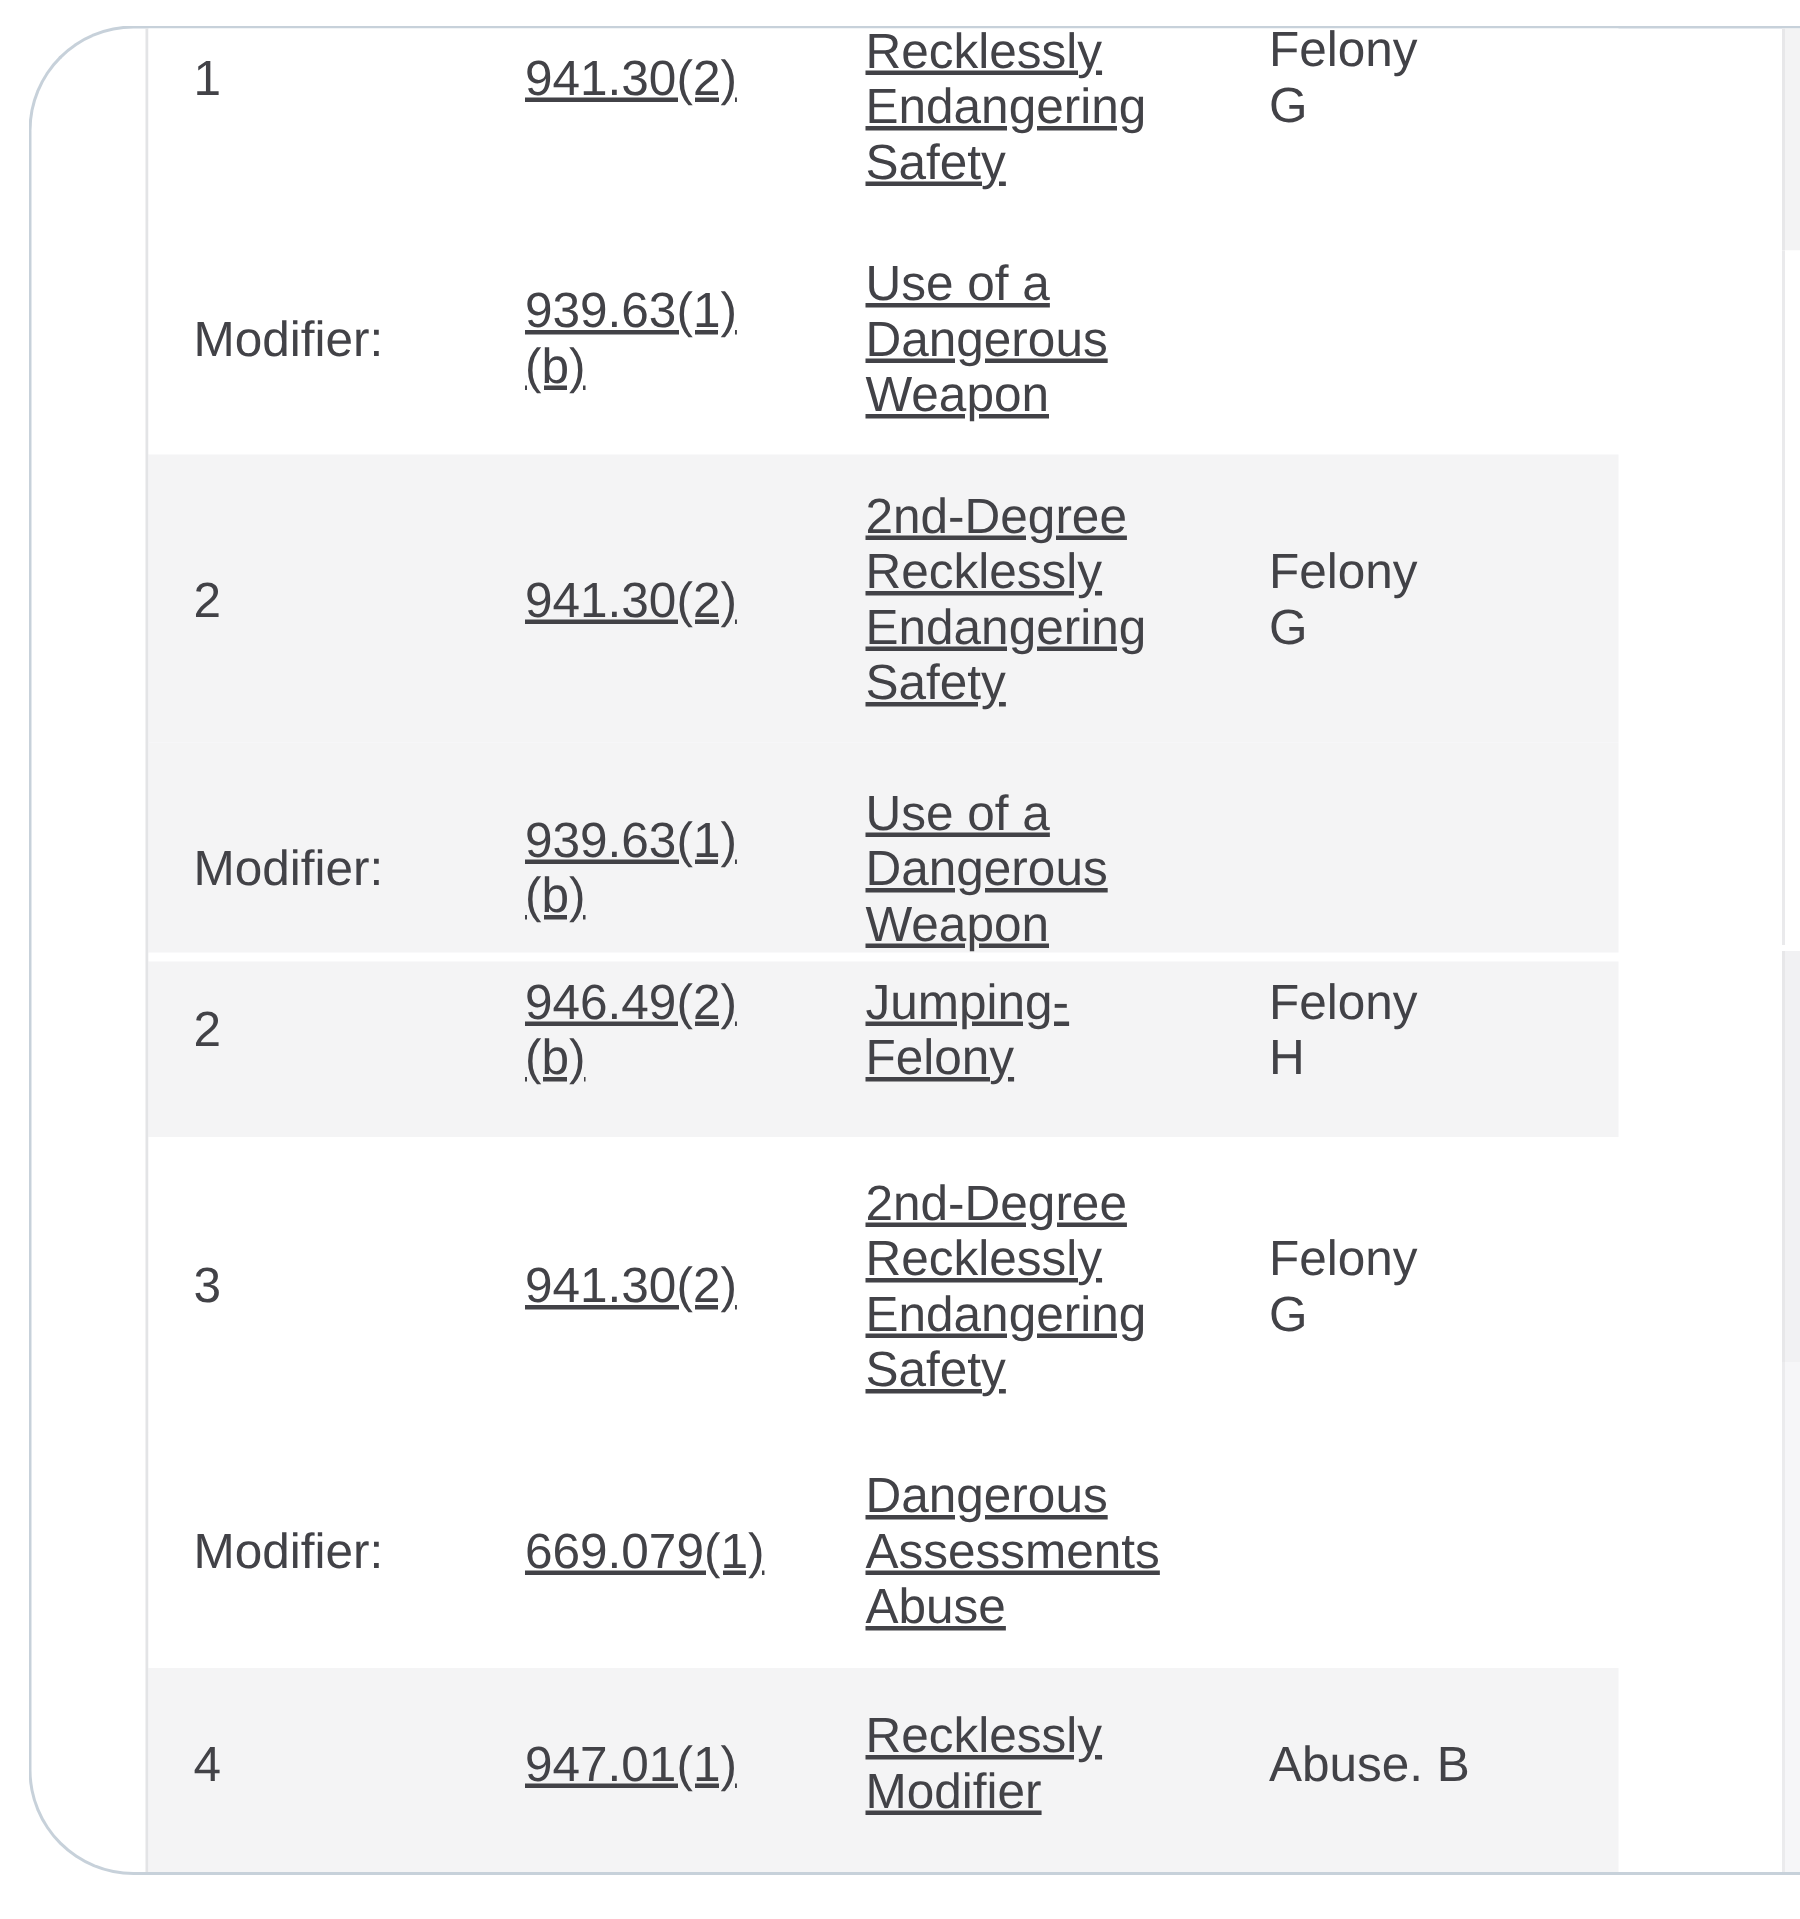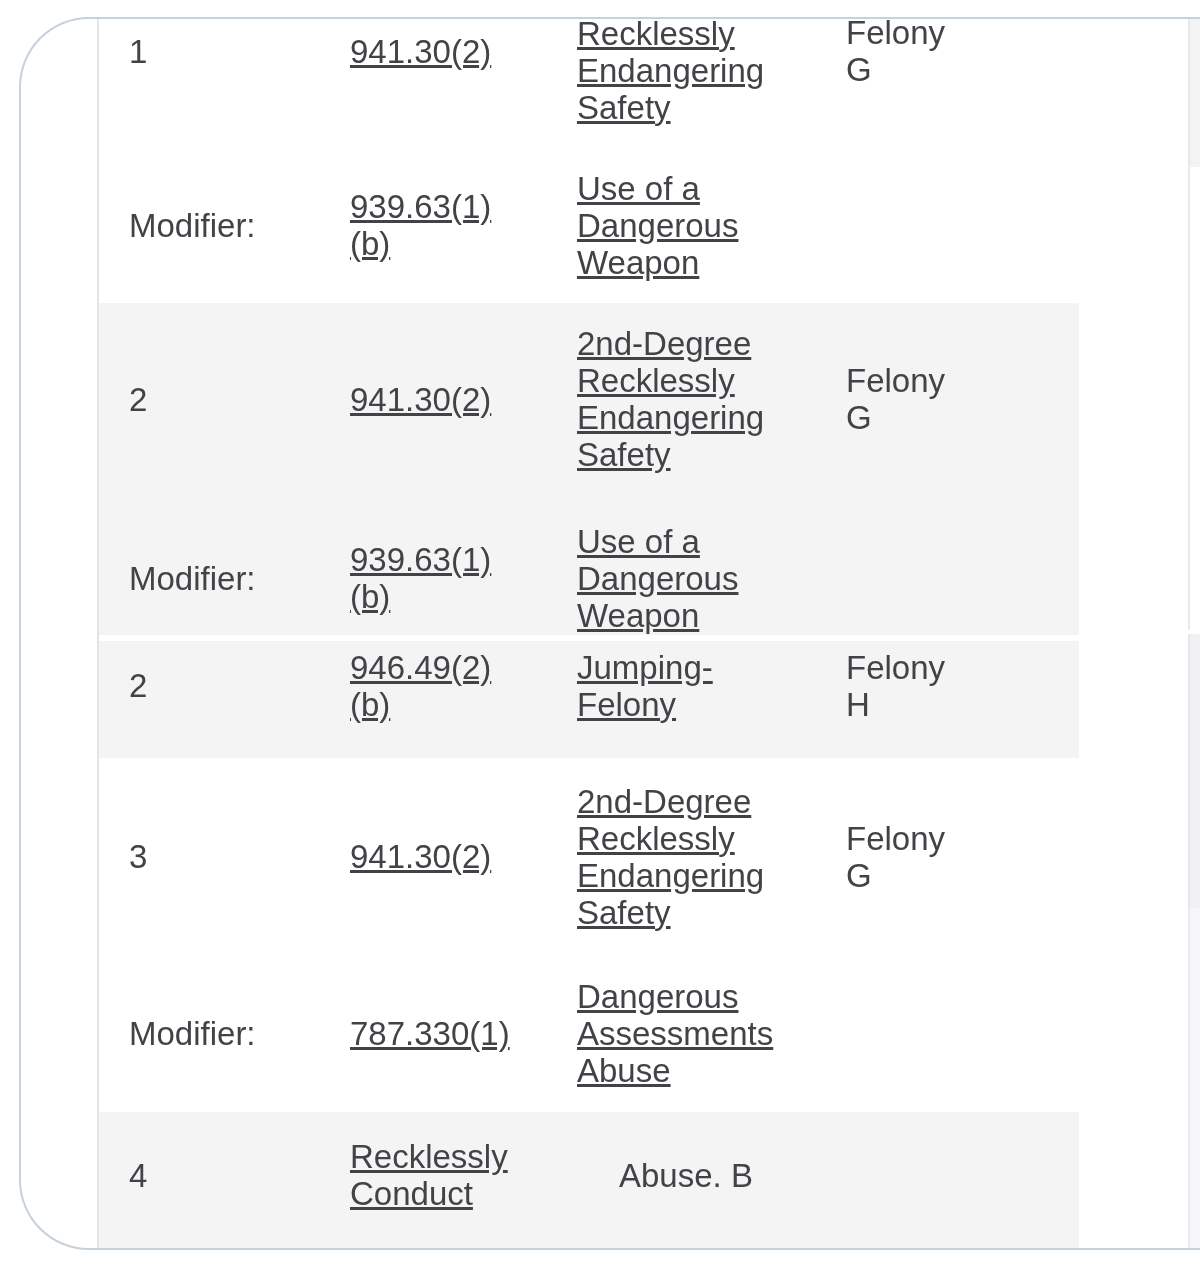--- a/index.html
+++ b/index.html
@@ -184,39 +184,42 @@
             </div>
     </div>
   </div>
 
   <div class="band" style="height: 157px;">
     <div class="row">
       <div class="cell count">
               <div class="ln">Modifier:</div>
             </div>
       <div class="cell statute">
-              <div class="ln">787.330(1)</div>
+              <div class="ln">669.079(1)</div>
             </div>
       <div class="cell desc">
               <div class="ln">Dangerous</div>
               <div class="ln">Assessments</div>
               <div class="ln">Abuse</div>
             </div>
       <div class="cell severity"></div>
     </div>
   </div>
 
   <div class="band shaded" style="height: 136px;">
     <div class="row" style="transform: translateY(-5px);">
       <div class="cell count">
               <div class="ln">4</div>
             </div>
-      <div class="cell desc">
-              <div class="ln">Recklessly</div>
-              <div class="ln">Conduct</div>
+      <div class="cell statute">
+              <div class="ln">947.01(1)</div>
+            </div>
+      <div class="cell desc">
+              <div class="ln">Recklessly</div>
+              <div class="ln">Modifier</div>
             </div>
       <div class="cell severity">
               <div class="ln">Abuse. B</div>
             </div>
     </div>
   </div>
 </div>
   </div>
 
   <div class="side-fragment">

